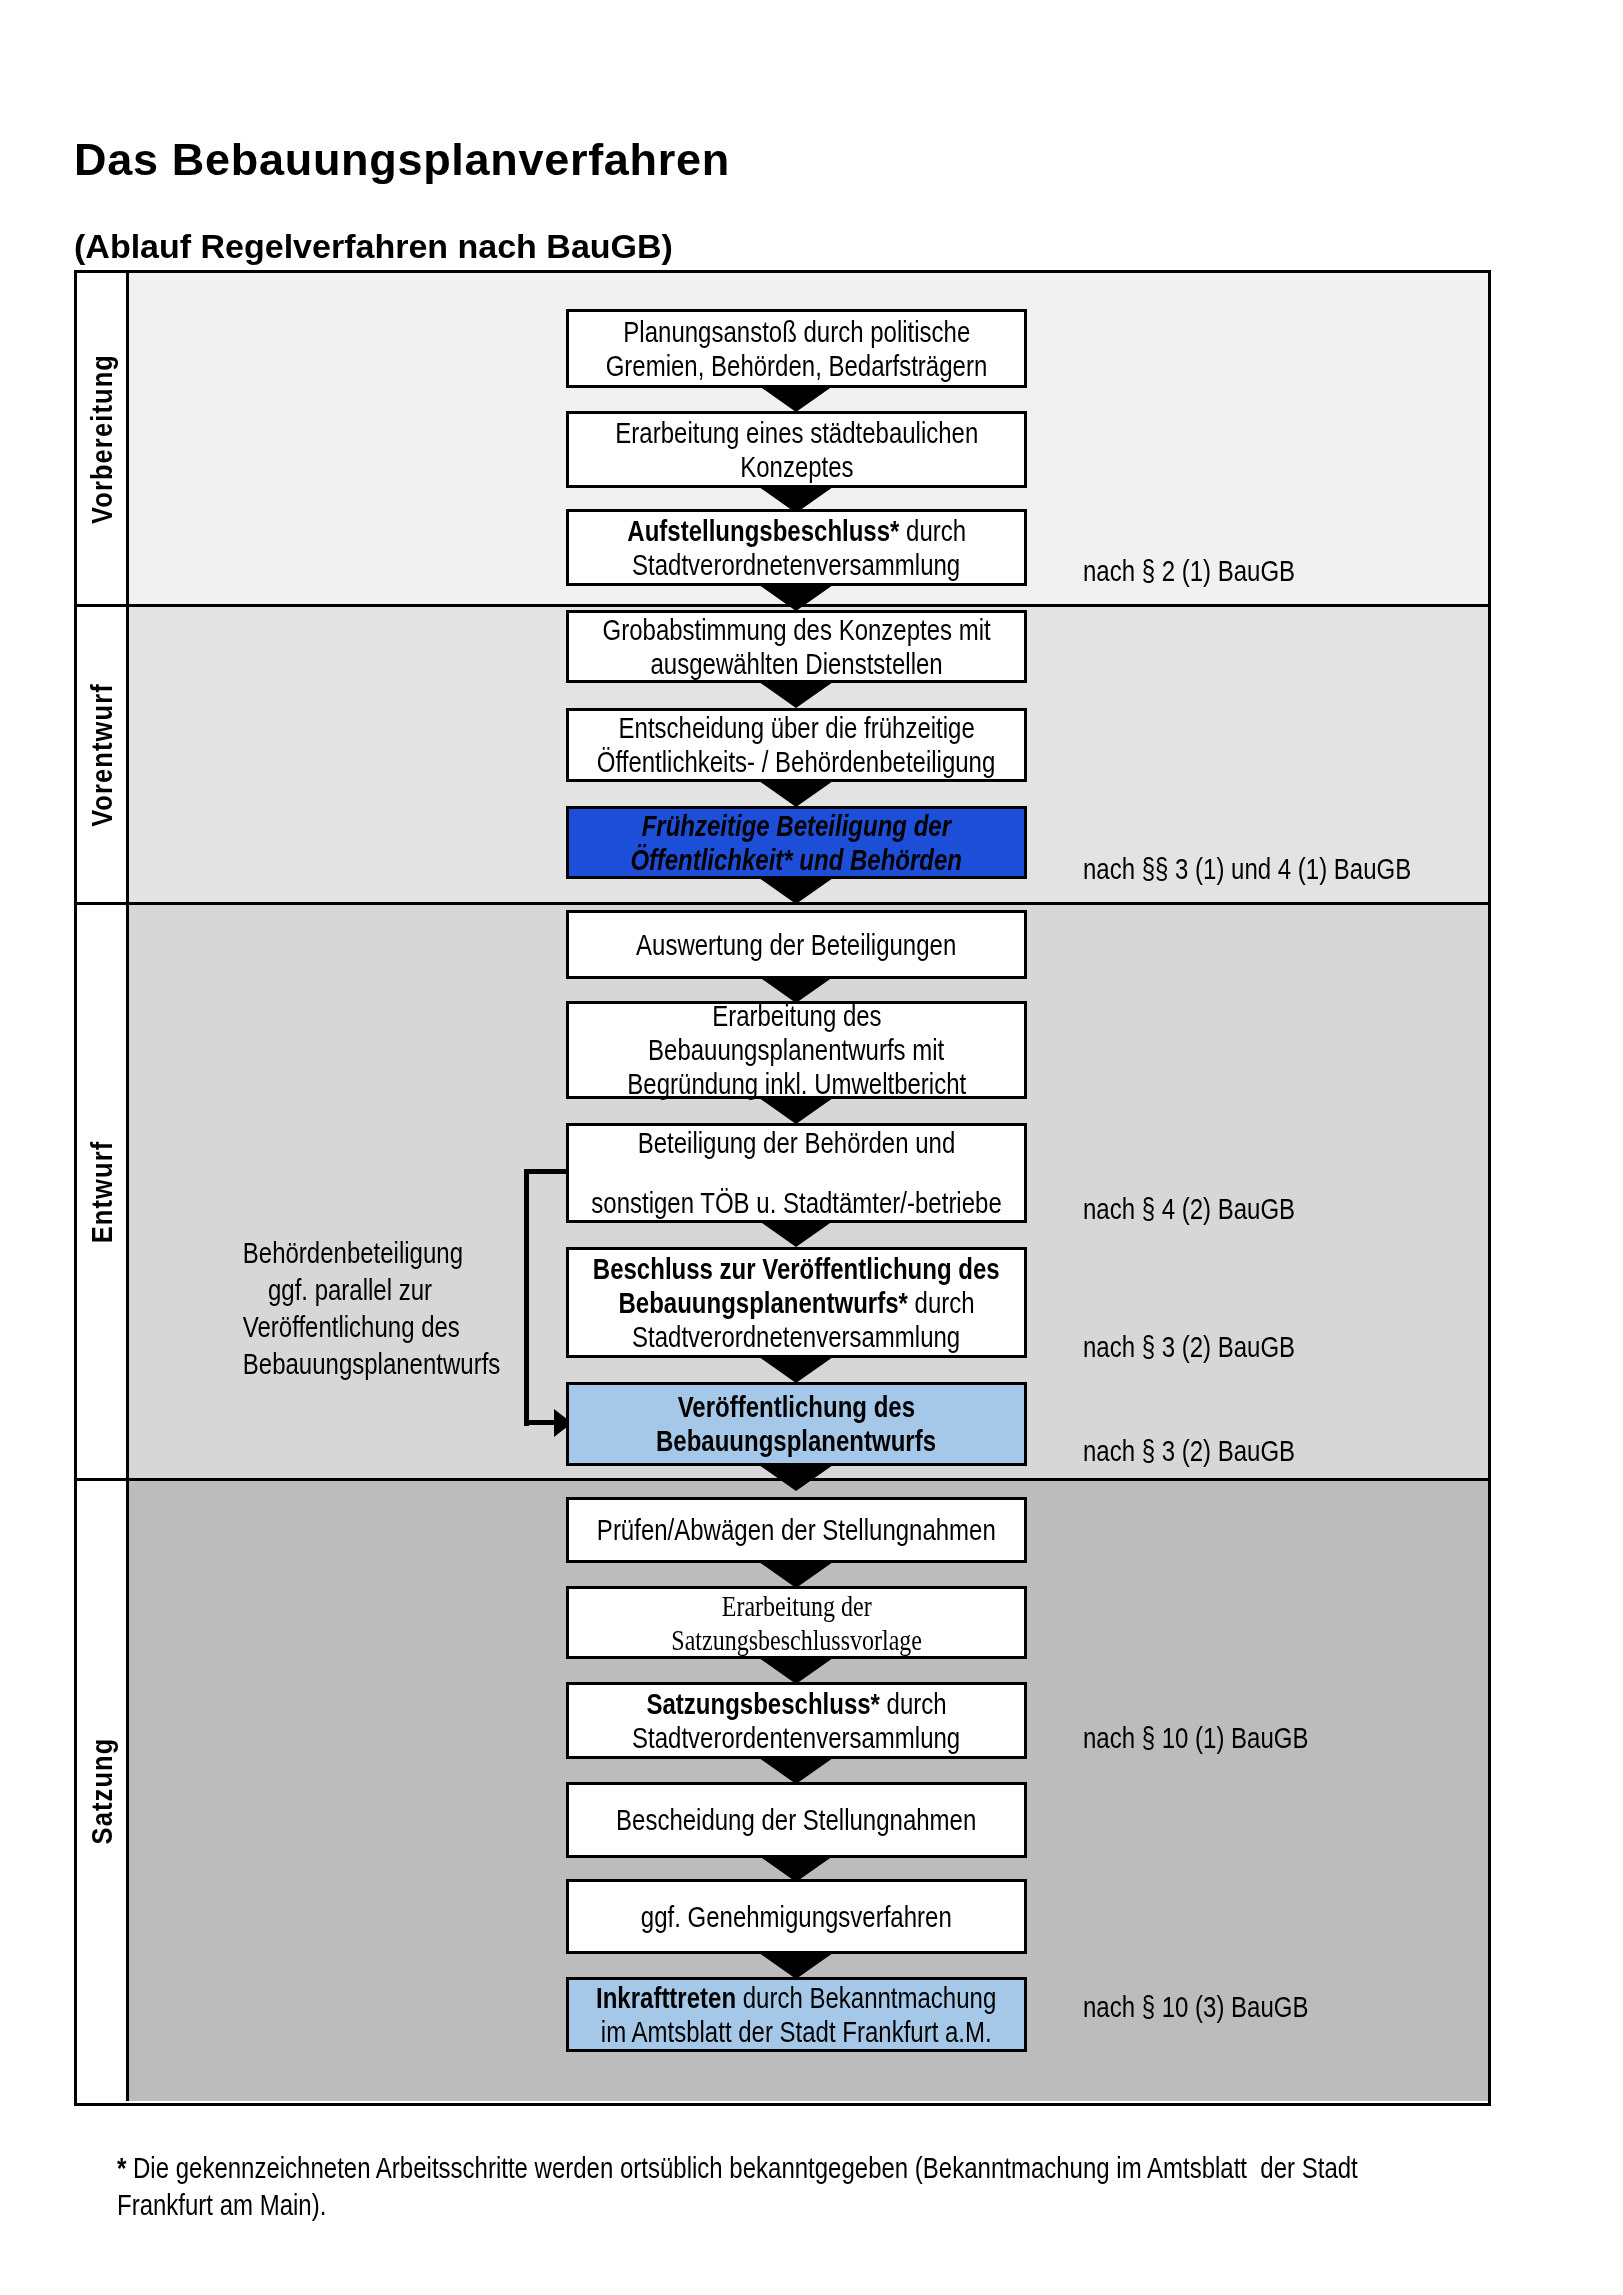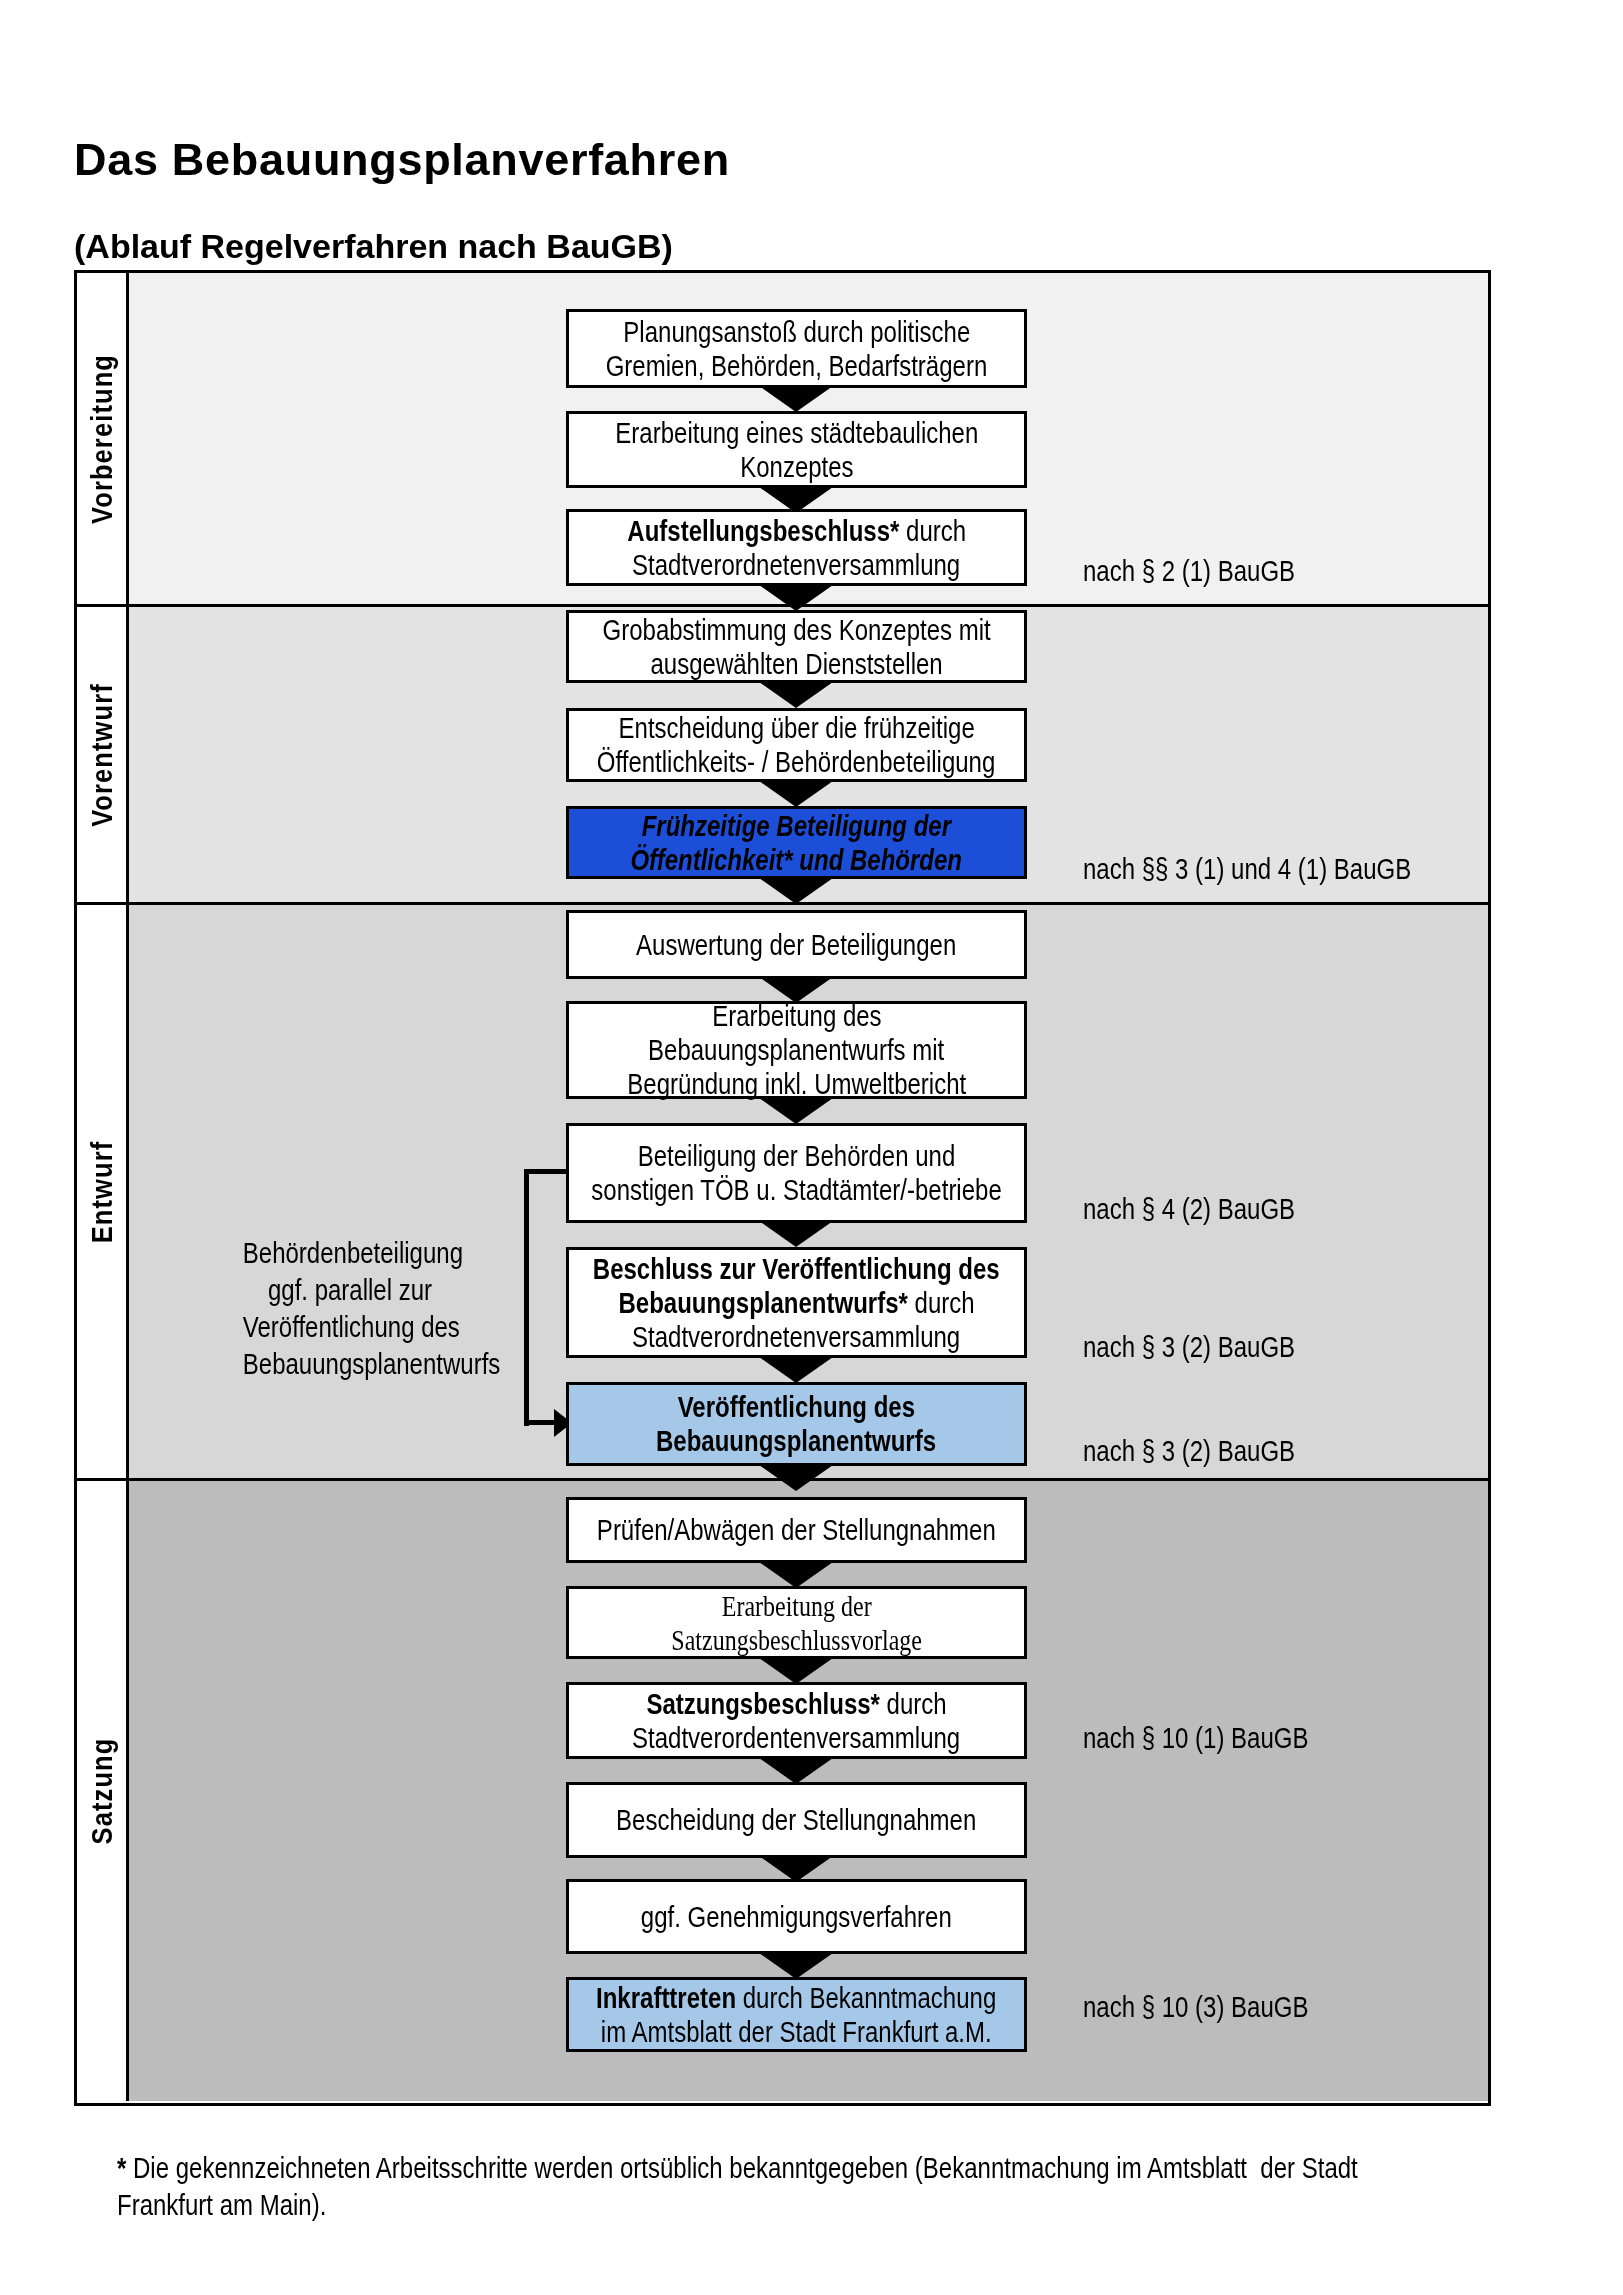--- a/index.html
+++ b/index.html
@@ -149,21 +149,21 @@
     <div class="fbox" style="top: 910px; height: 69px;">
       <div class="line"><span>Auswertung der Beteiligungen</span></div>
     </div>
     <div class="arrow" style="top: 977px;"></div>
     <div class="fbox" style="top: 1001px; height: 98px;">
       <div class="line"><span>Erarbeitung des</span></div>
       <div class="line"><span>Bebauungsplanentwurfs mit</span></div>
       <div class="line"><span>Begründung inkl. Umweltbericht</span></div>
     </div>
     <div class="arrow" style="top: 1098px;"></div>
-    <div class="fbox" style="top: 1123px; height: 100px;">
+    <div class="fbox" style="top: 1123px; height: 100px; justify-content: space-between;">
       <div class="line"><span>Beteiligung der Behörden und</span></div>
       <div class="line"><span>sonstigen TÖB u. Stadtämter/-betriebe</span></div>
     </div>
     <div class="arrow" style="top: 1221px;"></div>
     <div class="note" style="top: 1191px;">nach § 4 (2) BauGB</div>
     <div class="fbox" style="top: 1247px; height: 111px;">
       <div class="line"><b>Beschluss zur Veröffentlichung des</b></div>
       <div class="line"><b>Bebauungsplanentwurfs*</b><span> durch</span></div>
       <div class="line"><span>Stadtverordnetenversammlung</span></div>
     </div>

